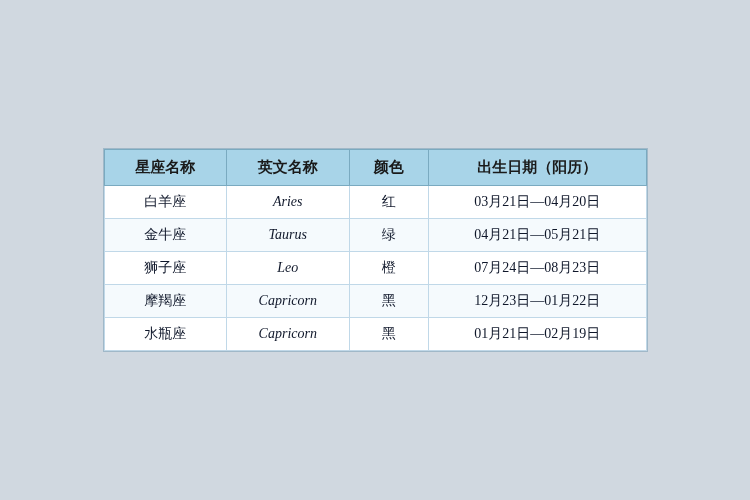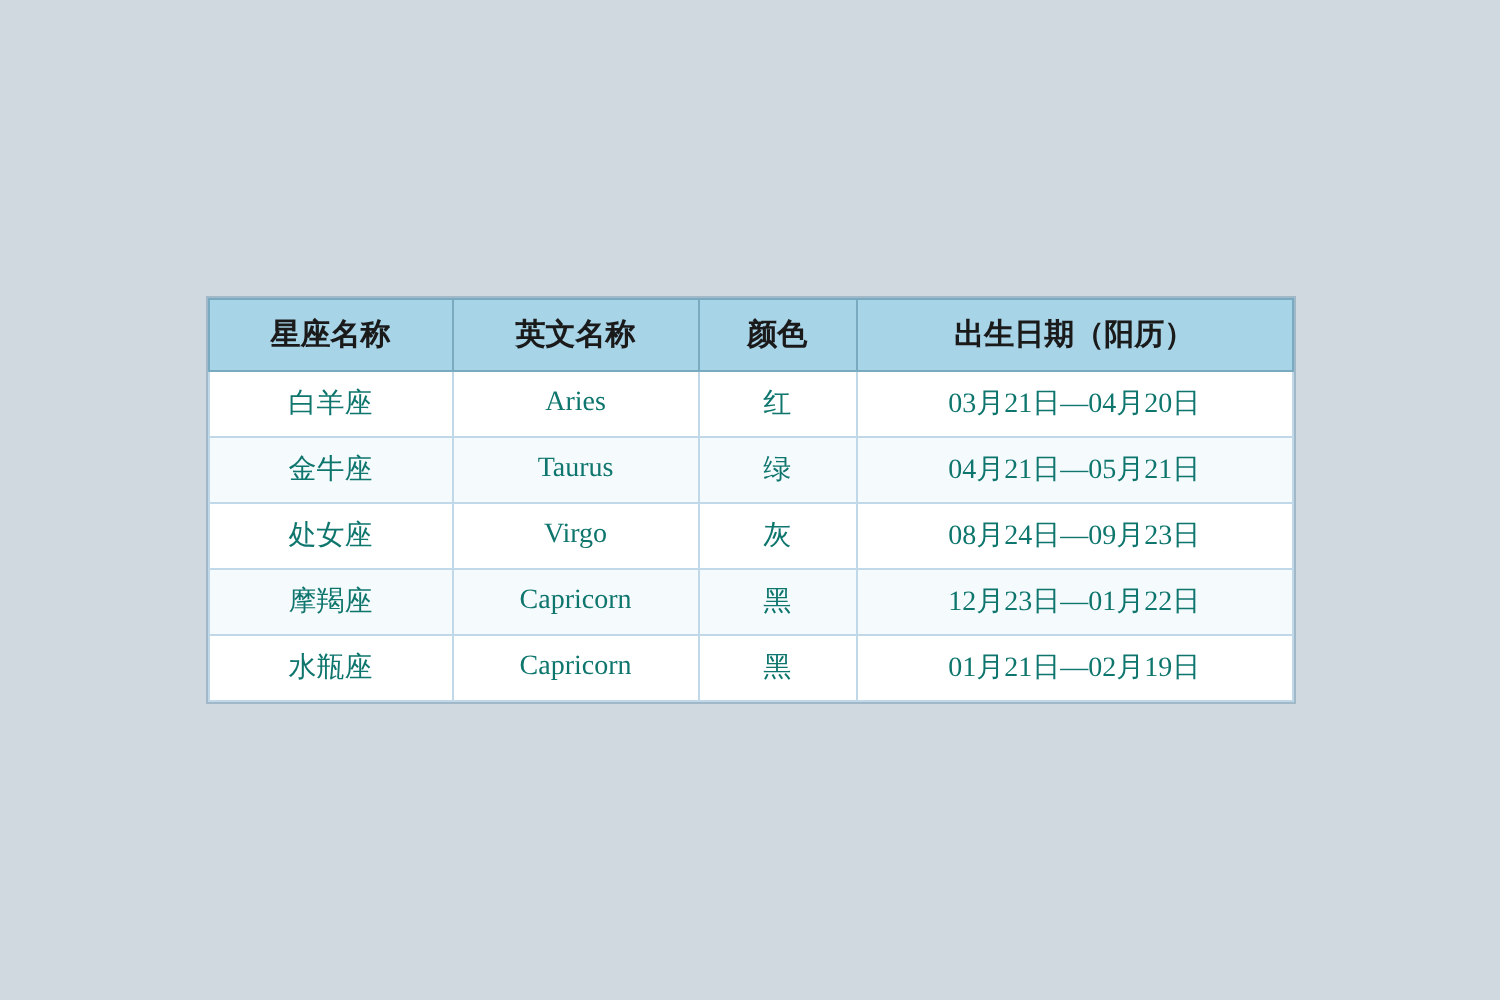--- a/index.html
+++ b/index.html
@@ -48,28 +48,29 @@
 
     tbody tr:nth-child(even) {
       background-color: #f5fafd;
     }
 
     tbody td {
       border: 1px solid #c0d8e8;
       padding: 7px 12px;
       text-align: center;
       font-size: 14px;
-      color: #0f766e;
+      color: #0f172a;
     }
 
     tbody td:first-child {
       font-size: 14px;
     }
 
     tbody td:nth-child(2) {
+      font-style: italic;
     }
   </style>
 </head>
 <body>
 
 <div class="table-container">
   <table>
     <thead>
       <tr>
         <th>星座名称</th>
@@ -85,24 +86,24 @@
           <td>红</td>
           <td>03月21日—04月20日</td>
         </tr>
         <tr>
           <td>金牛座</td>
           <td>Taurus</td>
           <td>绿</td>
           <td>04月21日—05月21日</td>
         </tr>
         <tr>
-          <td>处女座</td>
-          <td>Virgo</td>
-          <td>灰</td>
-          <td>08月24日—09月23日</td>
+          <td>狮子座</td>
+          <td>Leo</td>
+          <td>橙</td>
+          <td>07月24日—08月23日</td>
         </tr>
         <tr>
           <td>摩羯座</td>
           <td>Capricorn</td>
           <td>黑</td>
           <td>12月23日—01月22日</td>
         </tr>
         <tr>
           <td>水瓶座</td>
           <td>Capricorn</td>

